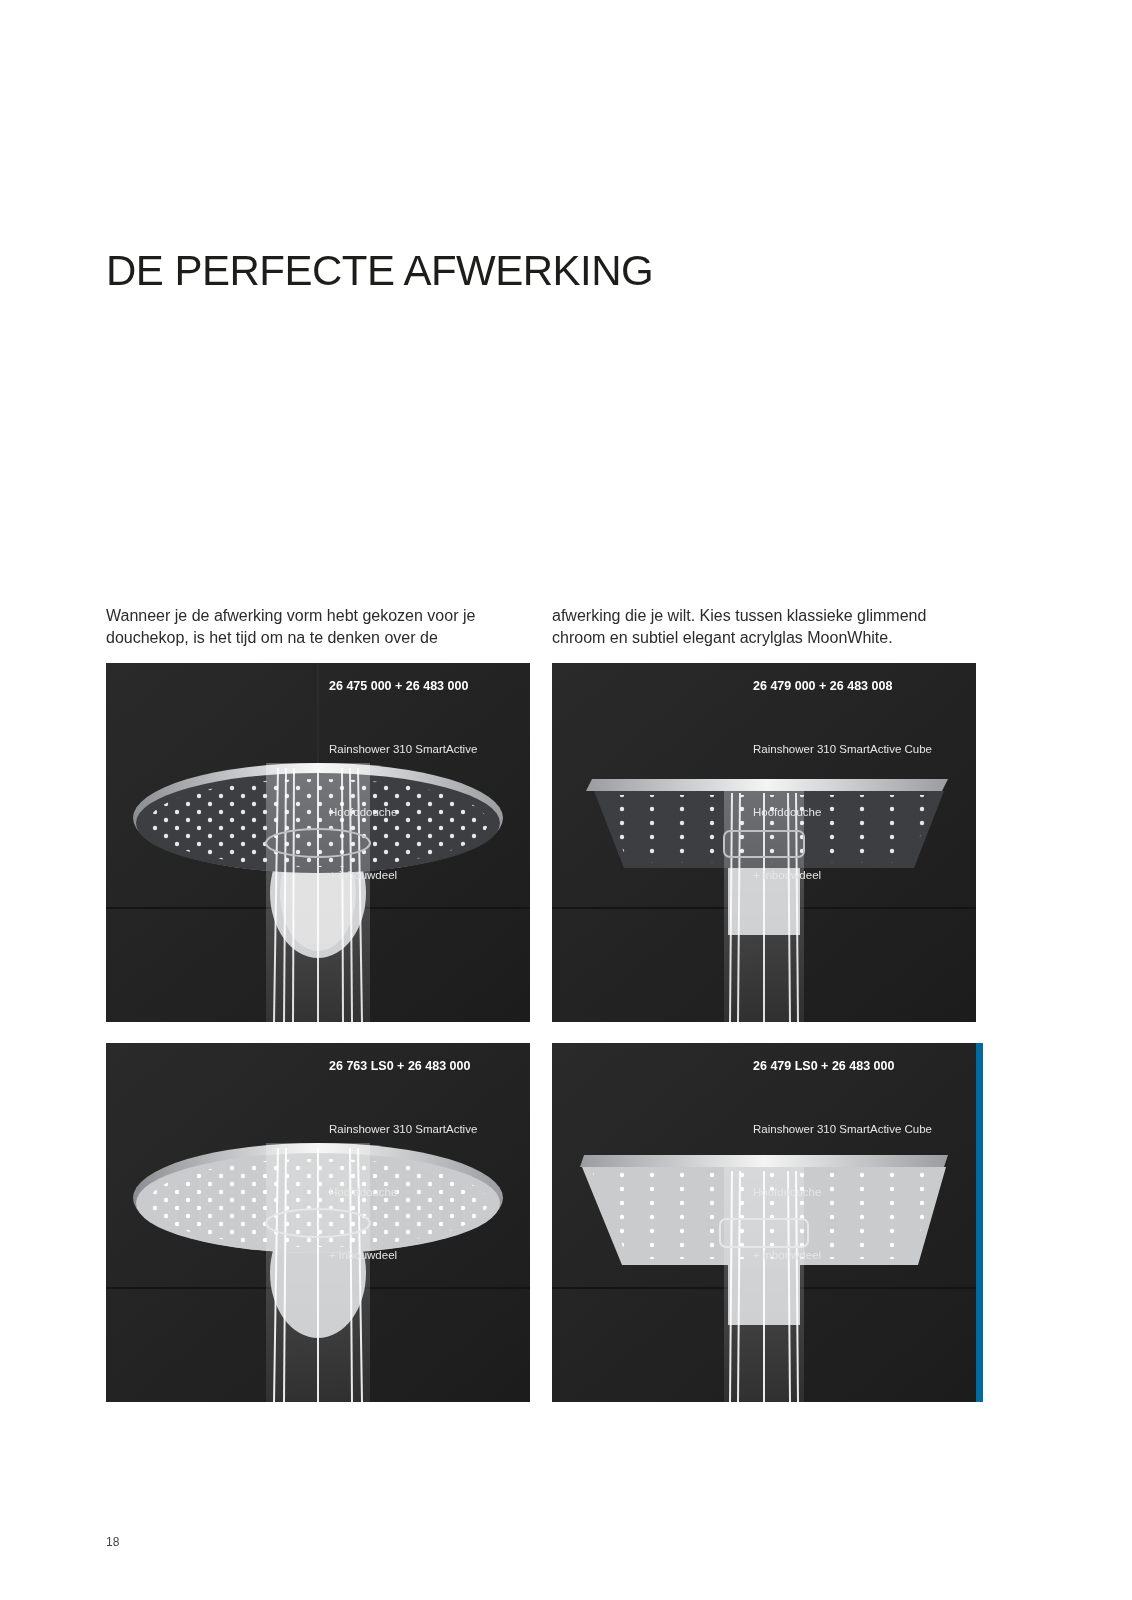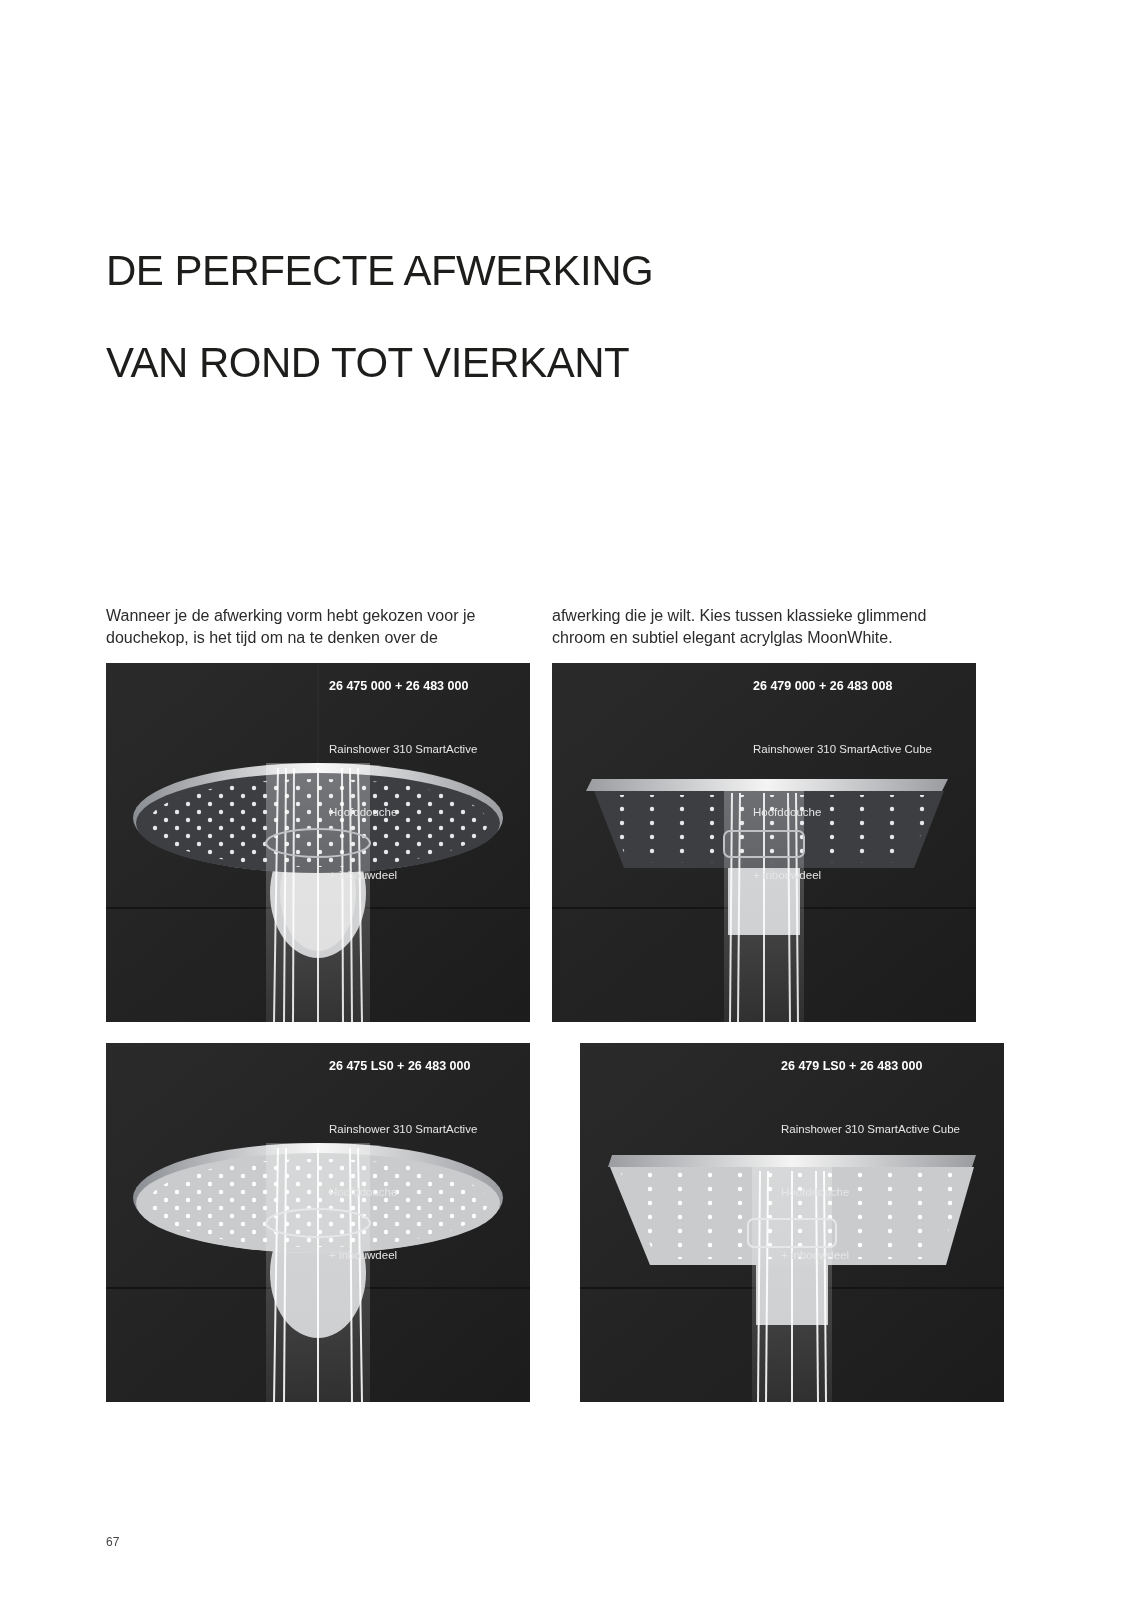--- a/index.html
+++ b/index.html
@@ -33,21 +33,21 @@
   .caption .code { font-weight: 700; font-size: 12.5px; display: block; }
   .caption .line { display: block; color: #e6e6e6; margin-top: 48px; }
   .page-number {
     position: absolute; left: 106px; top: 1535px; font-size: 12px; color: #444;
     font-family: "Liberation Sans", sans-serif;
   }
 </style>
 </head>
 <body>
 
-<h1 class="headline"><span>DE </span><span class="bold">PERFECTE AFWERKING</span><br><br><span>VAN ROND TOT VIERKANT</span></h1>
+<h1 class="headline"><span>DE </span><span class="bold">PERFECTE AFWERKING</span><br><br></h1>
 
 <p class="intro left">Wanneer je de afwerking vorm hebt gekozen voor je douchekop, is het tijd om na te denken over de</p>
 <p class="intro right">afwerking die je wilt. Kies tussen klassieke glimmend chroom en subtiel elegant acrylglas MoonWhite.</p>
 
 <div class="panel" style="left:106px; top:663px;">
   <svg class="bg" width="424" height="359" viewBox="0 0 424 359">
     <defs>
       <linearGradient id="wall1" x1="0" y1="0" x2="1" y2="1">
         <stop offset="0" stop-color="#2a2a2a"></stop>
           <stop offset="1" stop-color="#1c1c1c"></stop>
@@ -173,28 +173,28 @@
     <g stroke="#ffffff" stroke-opacity="0.9" stroke-width="2">
       <line x1="172" y1="105" x2="168" y2="359"></line>
         <line x1="180" y1="105" x2="178" y2="359"></line>
       <line x1="212" y1="105" x2="212" y2="359"></line>
       <line x1="244" y1="105" x2="246" y2="359"></line>
         <line x1="252" y1="105" x2="256" y2="359"></line>
     </g>
     <ellipse cx="212" cy="180" rx="52" ry="14" fill="none" stroke="#e6e7e8" stroke-width="2"></ellipse>
   </svg>
   <div class="caption" style="left:223px;">
-    <span class="code">26 475 LS0 + 26 483 000</span>
+    <span class="code">26 763 LS0 + 26 483 000</span>
     <span class="line">Rainshower 310 SmartActive</span>
     <span class="line">Hoofddouche</span>
     <span class="line">+ inbouwdeel</span>
   </div>
 </div>
 
-<div class="panel" style="left:580px; top:1043px;">
+<div class="panel" style="left:552px; top:1043px;padding-left:7px;">
   <svg class="bg" width="424" height="359" viewBox="0 0 424 359">
     <defs>
       <linearGradient id="wall4" x1="0" y1="0" x2="1" y2="1">
         <stop offset="0" stop-color="#2a2a2a"></stop>
           <stop offset="1" stop-color="#1c1c1c"></stop>
       </linearGradient>
       <linearGradient id="rim4" x1="0" y1="0" x2="1" y2="0">
         <stop offset="0" stop-color="#9a9ca0"></stop>
           <stop offset="0.5" stop-color="#f4f4f4"></stop>
           <stop offset="1" stop-color="#9a9ca0"></stop>
@@ -224,13 +224,13 @@
     <rect x="168" y="176" width="88" height="28" rx="6" fill="none" stroke="#e6e7e8" stroke-width="2"></rect>
   </svg>
   <div class="caption" style="left:201px;">
     <span class="code">26 479 LS0 + 26 483 000</span>
     <span class="line">Rainshower 310 SmartActive Cube</span>
     <span class="line">Hoofddouche</span>
     <span class="line">+ inbouwdeel</span>
   </div>
 </div>
 
-<div class="page-number">67</div>
+<div class="page-number">18</div>
 
 </body></html>

